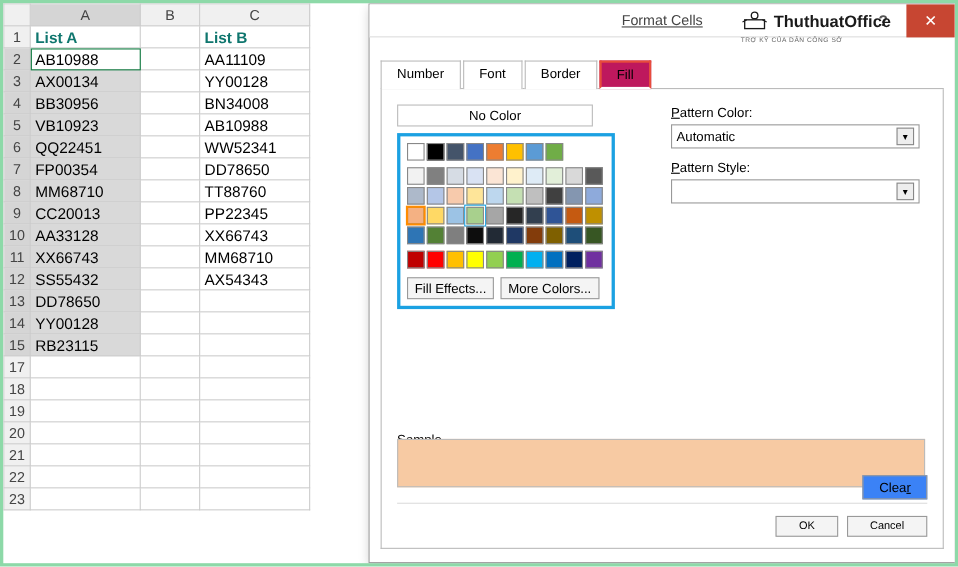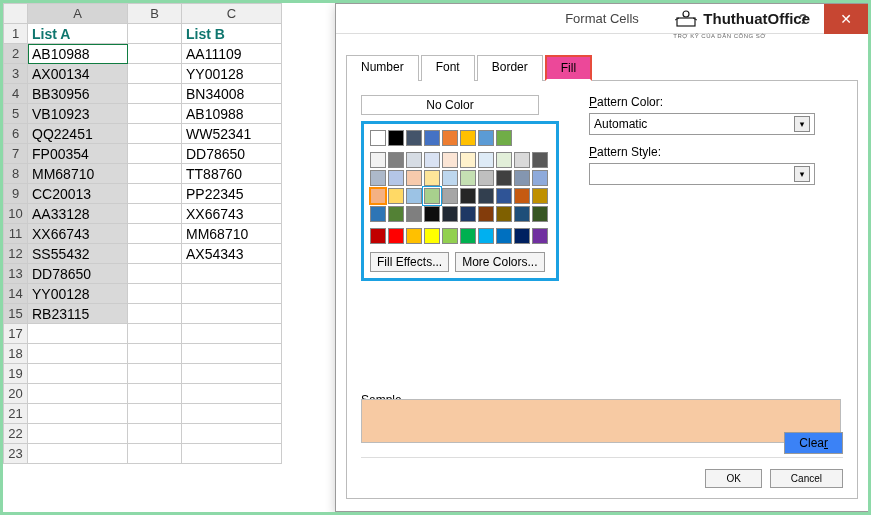--- a/index.html
+++ b/index.html
@@ -18,48 +18,48 @@
 .rowhdr { background: #f0f0f0; text-align: center; width: 24px; font-size: 13px; color: #444; }
 .rowhdr.selrow { background: #d5d5d5; }
 td.cell { height: 20px; padding: 0 4px; background: #fff; }
 td.listhdr { color: #0f766e; font-weight: bold; }
 td.selcell { background: #d9d9d9; }
 td.active { background: #fff; outline: 1px solid #107c41; outline-offset: -1px; position: relative; }
 
 
 .dialog { position: absolute; left: 332px; top: 0; width: 534px; height: 509px; background: #fff; border: 1px solid #9a9a9a; box-shadow: 0 3px 10px rgba(0,0,0,.2); }
 .titlebar { height: 30px; background: #fff; display: flex; align-items: center; justify-content: center; position: relative; border-bottom: 1px solid #ddd; }
-.titlebar .title { font-size: 13px; color: #444; }
+.titlebar .title { font-size: 13px; color: #444; text-decoration: underline; }
 .titlebar .help { position: absolute; right: 50px; top: 0; width: 30px; height: 30px; display:flex; align-items:center; justify-content:center; font-size: 14px; color:#555; font-weight:bold; }
 .titlebar .close { position: absolute; right: 0; top: 0; width: 44px; height: 30px; background: #c74632; color: #fff; display: flex; align-items: center; justify-content: center; font-size: 14px; }
 
 .logo { position: absolute; right: 58px; top: 4px; font-size: 15px; font-weight: bold; color: #1a1a1a; }
 .logo .icon { display:inline-block; vertical-align:middle; margin-right:4px;}
 .logo small { display:block; font-size:6px; font-weight:normal; color:#666; letter-spacing:.5px;}
 
 .tabs { display: flex; margin: 20px 10px 0 10px; border-bottom: 1px solid #bbb; }
 .tab { padding: 4px 14px; border: 1px solid #bbb; border-bottom: none; background: #fff; margin-right: 2px; font-size: 12px; position: relative; top: 1px; cursor: pointer; }
-.tab.active { border: 2px solid #e74c3c; border-bottom: 2px solid #fff; background: #ec4899; z-index: 2; }
+.tab.active { border: 2px solid #e74c3c; border-bottom: 2px solid #fff; background: #be185d; z-index: 2; }
 
 .panel { border: 1px solid #bbb; border-top: none; margin: 0 10px 10px 10px; padding: 14px; height: 418px; position: relative; }
 
 .label { font-size: 12px; margin-bottom: 4px; }
 .underline { text-decoration: underline; }
 
 .nocolor { width: 178px; height: 20px; border: 1px solid #bbb; text-align: center; line-height: 18px; font-size: 12px; margin-bottom: 6px; }
 
 .picker-wrap { border: 3px solid #1ba1e2; padding: 6px; width: 198px; }
 .swatch-grid { display: flex; flex-wrap: wrap; gap: 2px; margin-bottom: 6px; }
 .swatch { width: 16px; height: 16px; border: 1px solid #888; cursor: pointer; }
 .swatch.sel { outline: 2px solid #ff8c00; outline-offset: -1px; }
 .swatch.sel2 { outline: 1px solid #1ba1e2; outline-offset: 1px; }
 .picker-btns { display: flex; gap: 6px; margin-top: 8px; }
 .picker-btns button { font-size: 12px; padding: 2px 6px; border: 1px solid #999; background: #f4f4f4; cursor: pointer; }
 
-.right-col { position: absolute; left: 242px; top: 14px; width: 230px; }
+.right-col { position: absolute; left: 263px; top: 14px; width: 230px; }
 .combo { width: 226px; height: 22px; border: 1px solid #999; background: #fff; display: flex; align-items: center; justify-content: space-between; padding: 0 4px; margin-bottom: 10px; }
 .combo .arrow { border: 1px solid #888; width: 16px; height: 16px; display:flex; align-items:center; justify-content:center; font-size:9px; background:#eee;}
 
 .sample-label { position: absolute; left: 14px; top: 312px; }
 .sample-box { position: absolute; left: 14px; top: 318px; width: 480px; height: 44px; border: 1px solid #bbb; background: #f7caa3; }
 
 .clear-btn { position: absolute; right: 14px; bottom: 44px; padding: 3px 14px; border: 1px solid #999; background: #3b82f6; font-size: 12px; cursor:pointer; }
 
 .dlg-buttons { position: absolute; right: 14px; bottom: 10px; display: flex; gap: 8px; }
 .dlg-buttons button { padding: 3px 20px; border: 1px solid #999; background: #f4f4f4; font-size: 10px; cursor:pointer; }

